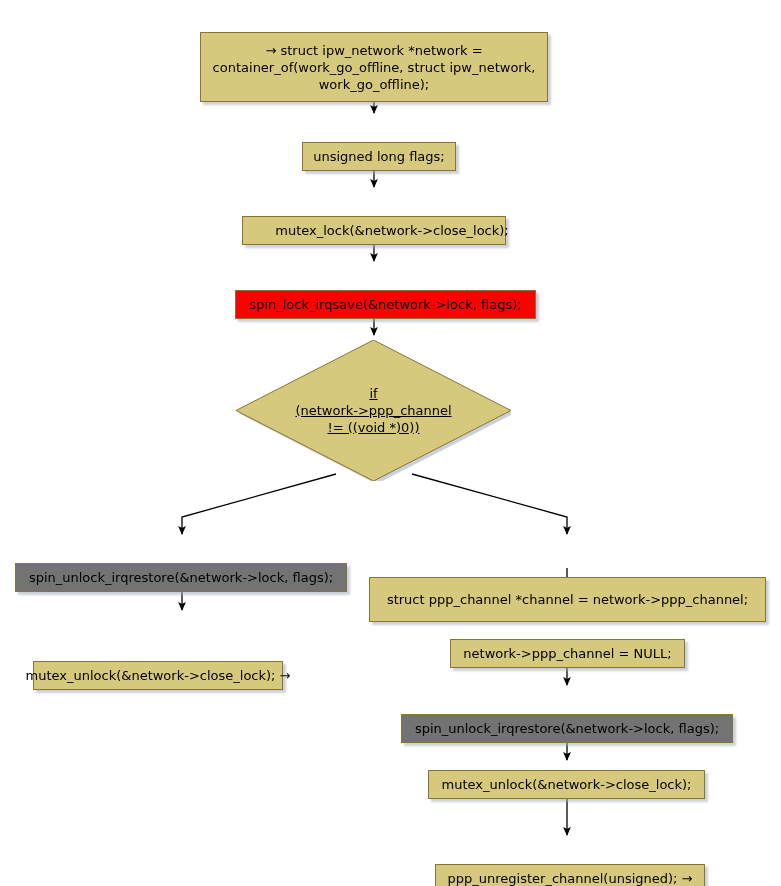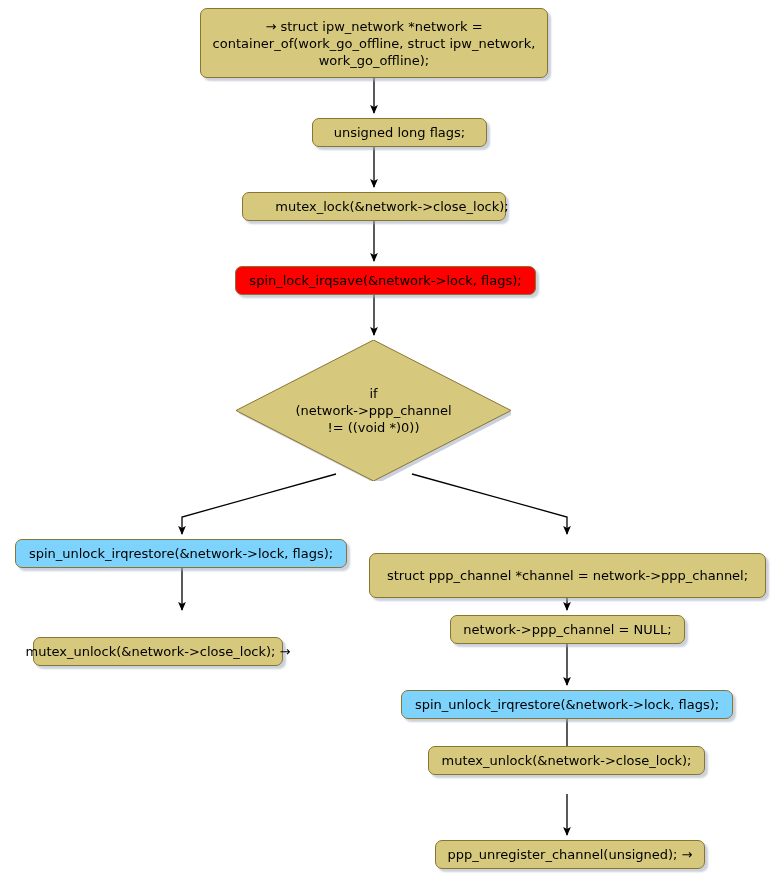--- a/index.html
+++ b/index.html
@@ -29,35 +29,36 @@
     pointer-events: none;
   }
   .node {
     position: absolute;
     box-sizing: border-box;
     display: flex;
     align-items: center;
     justify-content: center;
     text-align: center;
     border: 1px solid #8a7432;
-    border-radius: 7px;
+    border-radius: 0;
     background: #d6c87c;
     color: #000000;
     font-size: 13px;
     line-height: 17px;
     white-space: pre;
     box-shadow: 3px 3px 2px rgba(160, 172, 190, 0.55);
     z-index: 2;
+    margin-top: 24px;
   }
   .node.red {
     background: #ff0000;
     border-color: #8a7432;
   }
   .node.green {
-    background: #7dd3fc;
+    background: #737373;
     border-color: #8a7432;
   }
   .diamond-wrap {
     position: absolute;
     z-index: 2;
   }
   .diamond-shape {
     position: absolute;
     left: 0;
     top: 0;
@@ -70,20 +71,21 @@
     height: 100%;
     display: flex;
     align-items: center;
     justify-content: center;
     text-align: center;
     font-size: 13px;
     line-height: 17px;
     color: #000000;
     white-space: pre;
     pointer-events: none;
+    text-decoration: underline;
   }
 </style>
 </head>
 <body>
 
 <div id="canvas">
 
   <svg id="edge-layer" width="781" height="886" viewBox="0 0 781 886" xmlns="http://www.w3.org/2000/svg">
     <defs>
       <marker id="arrowhead" markerWidth="9" markerHeight="9" refX="6.2" refY="3" orient="auto" markerUnits="strokeWidth">
@@ -102,21 +104,21 @@
         <path d="M 567,644 L 567,685" fill="none" stroke="#000000" stroke-width="1.3" marker-end="url(#arrowhead)"></path>
         <path d="M 567,719 L 567,760" fill="none" stroke="#000000" stroke-width="1.3" marker-end="url(#arrowhead)"></path>
         <path d="M 567,794 L 567,835" fill="none" stroke="#000000" stroke-width="1.3" marker-end="url(#arrowhead)"></path>
       </g>
   </svg>
 
   <div id="nodes-group">
       <div class="node" style="left: 200px; top: 8px; width: 348px; height: 70px;">→ struct ipw_network *network =
 container_of(work_go_offline, struct ipw_network,
 work_go_offline);</div>
-      <div class="node" style="left: 312px; top: 118px; width: 175px; height: 29px;">unsigned long flags;</div>
+      <div class="node" style="left: 302px; top: 118px; width: 154px; height: 29px;">unsigned long flags;</div>
       <div class="node" style="left: 242px; top: 192px; width: 264px; height: 29px; padding-left: 36px;">mutex_lock(&amp;network-&gt;close_lock);</div>
       <div class="node red" style="left: 235px; top: 266px; width: 301px; height: 29px;">spin_lock_irqsave(&amp;network-&gt;lock, flags);</div>
       <div class="diamond-wrap" style="left: 236px; top: 340px; width: 275px; height: 141px;">
         <svg class="diamond-shape" width="275" height="141" viewBox="0 0 275 141">
           <path d="M 140.5,3 L 278,73.5 L 140.5,144 L 3,73.5 Z" fill="#a0acbe" opacity="0.55"></path>
           <path d="M 137.5,0 L 275,70.5 L 137.5,141 L 0,70.5 Z" fill="#d6c87c" stroke="#8a7432" stroke-width="1"></path>
         </svg>
         <div class="diamond-label">if
 (network-&gt;ppp_channel
 != ((void *)0))</div>

